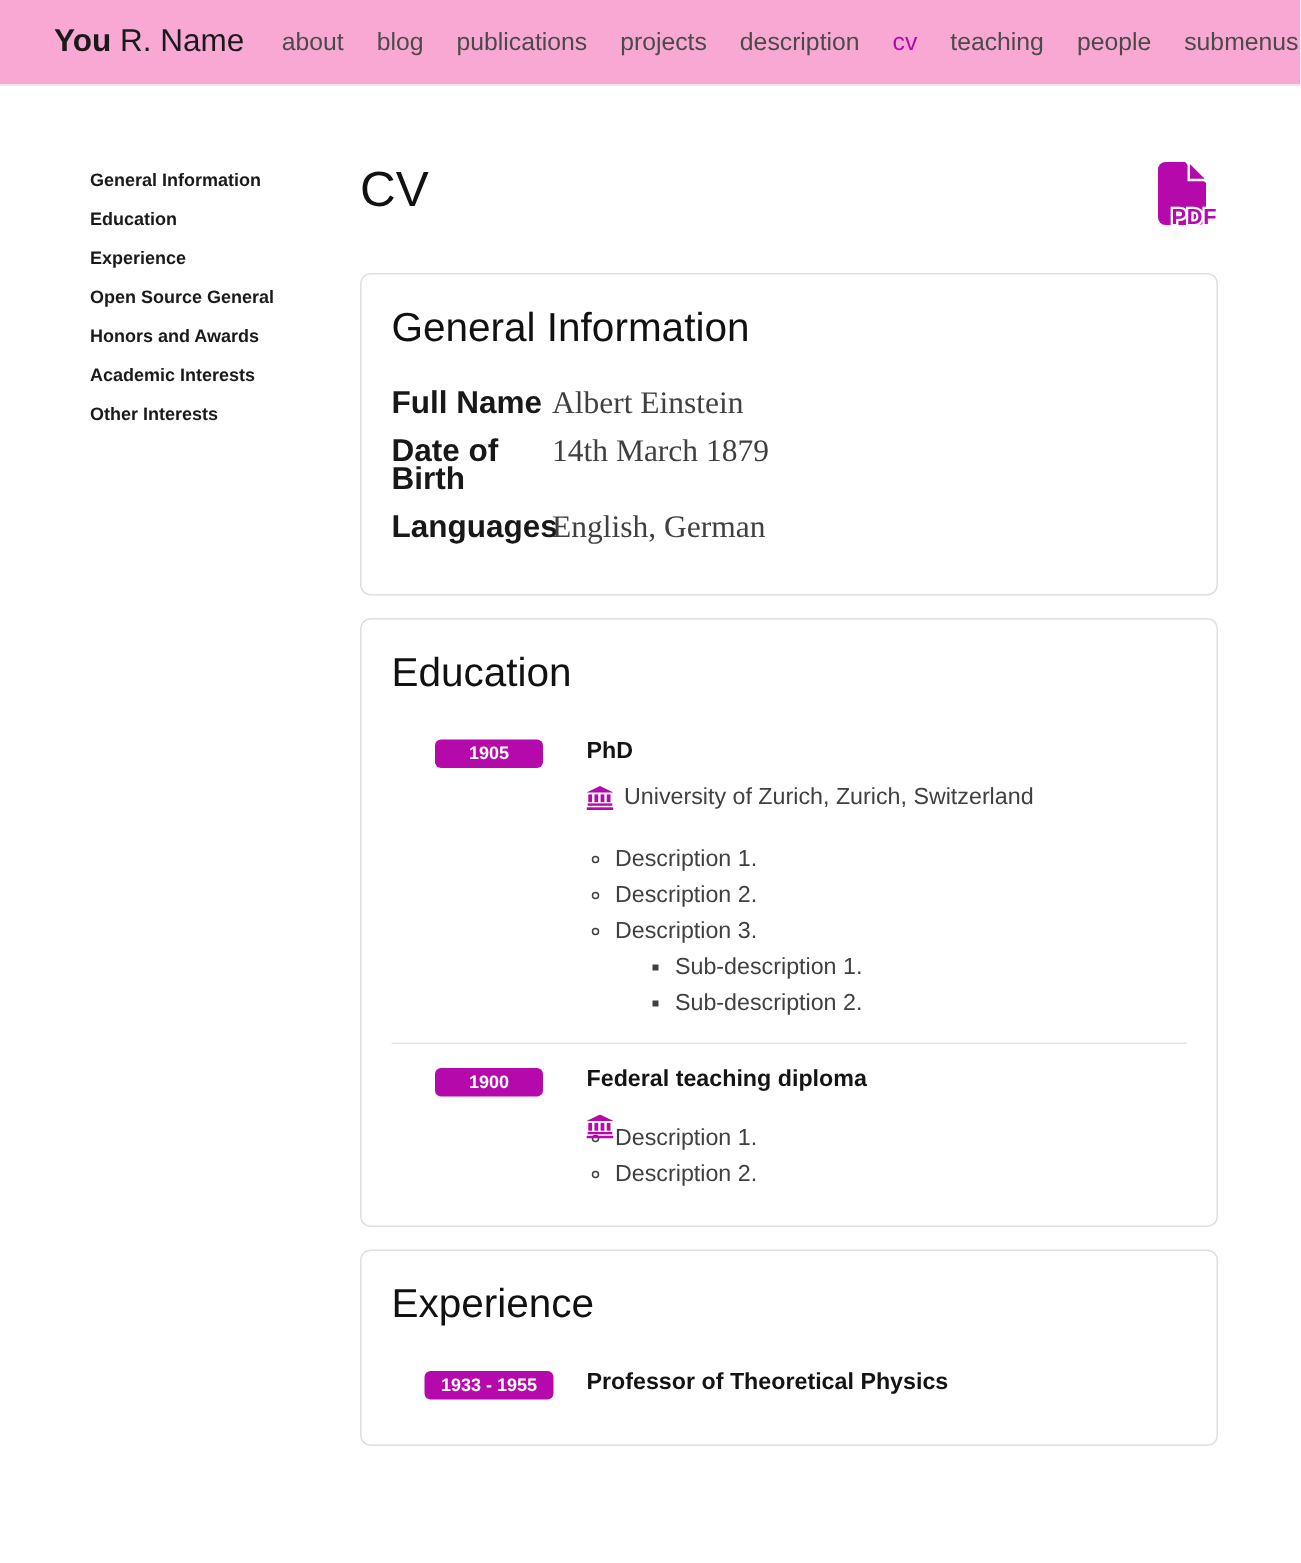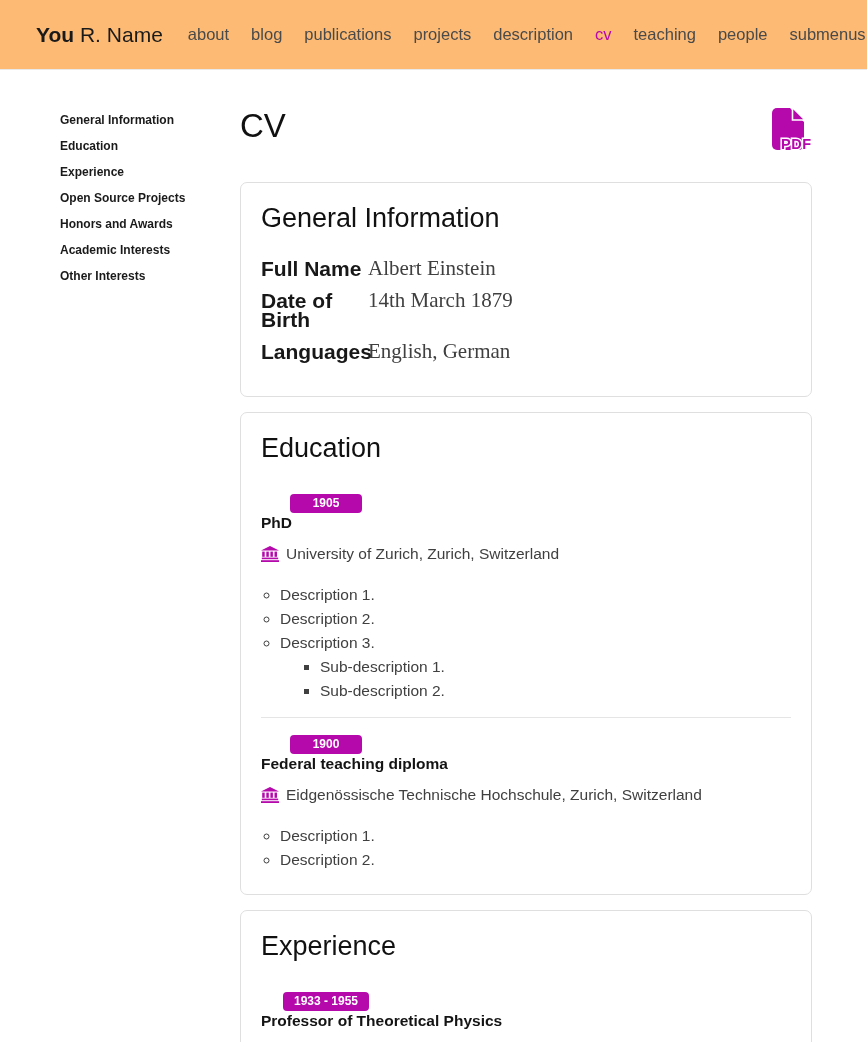--- a/index.html
+++ b/index.html
@@ -4,22 +4,22 @@
 <style>
   :root { --accent:#b509ac; --text:#404040; --heading:#111111; --border:#dfdfdf; }
   * { box-sizing: border-box; }
   html,body { margin:0; padding:0; }
   body {
     width:867px; height:1042px; overflow:hidden; position:relative;
     background:#ffffff; font-family:"Liberation Sans", sans-serif; color:var(--text);
   }
   
   .navbar {
-    height:70px; display:flex; align-items:center;
-    padding:0 22px 0 36px; background:#fdba74; border-bottom:1px solid #e9e9e9;
+    height:57px; display:flex; align-items:center;
+    padding:0 22px 0 36px; background:#f9a8d4; border-bottom:1px solid #e9e9e9;
   }
   .brand { font-size:21px; color:#1a1a1a; text-decoration:none; white-space:nowrap; cursor:pointer; }
   .brand .b { font-weight:bold; }
   .nav-links { display:flex; align-items:center; list-style:none; margin:0 0 0 14px; padding:0; }
   .nav-links a {
     display:block; padding:6px 11px; font-size:16.5px; color:#4a4a4a;
     text-decoration:none; cursor:pointer; white-space:nowrap;
   }
   .nav-links a.active { color:var(--accent); }
   .nav-spacer { flex:1; }
@@ -41,21 +41,21 @@
   }
   .card.first { margin-top:37px; }
   .card-title { margin:0; font-size:27px; font-weight:400; color:var(--heading); line-height:34px; }
   
   .info-table { margin-top:24px; }
   .info-row { display:flex; margin-bottom:13px; font-size:21px; line-height:19px; }
   .info-label { width:107px; flex-shrink:0; font-weight:bold; color:#181818; }
   .info-value { color:var(--text);font-family:Liberation Serif, serif; }
   
   .entries { margin-top:26px; }
-  .entry { display:flex; align-items:flex-start;flex-direction:column; }
+  .entry { display:flex; align-items:flex-start; }
   .entry-year { width:130px; flex-shrink:0; text-align:center; padding-top:2px; }
   .year-badge {
     display:inline-block; background:var(--accent); color:#fff;
     font-size:12px; font-weight:bold; line-height:13px; padding:3px 11px;
     border-radius:4px; min-width:72px; white-space:nowrap;
   }
   .entry-body { flex:1; min-width:0; }
   .entry-title { font-size:15.5px; font-weight:bold; color:#141414; line-height:20px; }
   .entry-inst { position:relative; margin-top:9px; padding-left:25px; font-size:15.5px; line-height:24px; color:var(--text); }
   .inst-icon { position:absolute; left:0; top:4px; color:var(--accent); }
@@ -99,21 +99,21 @@
       </li>
   </ul>
   <div class="nav-spacer"></div>
 
 </header>
 
 <nav class="toc">
   <a>General Information</a>
   <a>Education</a>
   <a>Experience</a>
-  <a>Open Source Projects</a>
+  <a>Open Source General</a>
   <a>Honors and Awards</a>
   <a>Academic Interests</a>
   <a>Other Interests</a>
 </nav>
 
 <main class="main">
 
   <h1 class="page-title">CV</h1>
 
   <a class="pdf-link" title="">
@@ -195,21 +195,20 @@
               <svg width="18" height="16" viewBox="0 0 18 16" fill="currentColor">
                 <polygon points="9,0 18,4.4 0,4.4"></polygon>
                 <rect x="1.2" y="5.6" width="2.5" height="5.2"></rect>
                 <rect x="5.3" y="5.6" width="2.5" height="5.2"></rect>
                 <rect x="9.4" y="5.6" width="2.5" height="5.2"></rect>
                 <rect x="13.5" y="5.6" width="2.5" height="5.2"></rect>
                 <rect x="0.8" y="11.6" width="16.4" height="1.6"></rect>
                 <rect x="0" y="14.2" width="18" height="1.8"></rect>
               </svg>
             </span>
-            <span>Eidgenössische Technische Hochschule, Zurich, Switzerland</span>
           </div>
           <ul class="desc-list">
             <li><span>Description 1.</span></li>
             <li><span>Description 2.</span></li>
           </ul>
         </div>
       </div>
 
     </div>
   </section>

